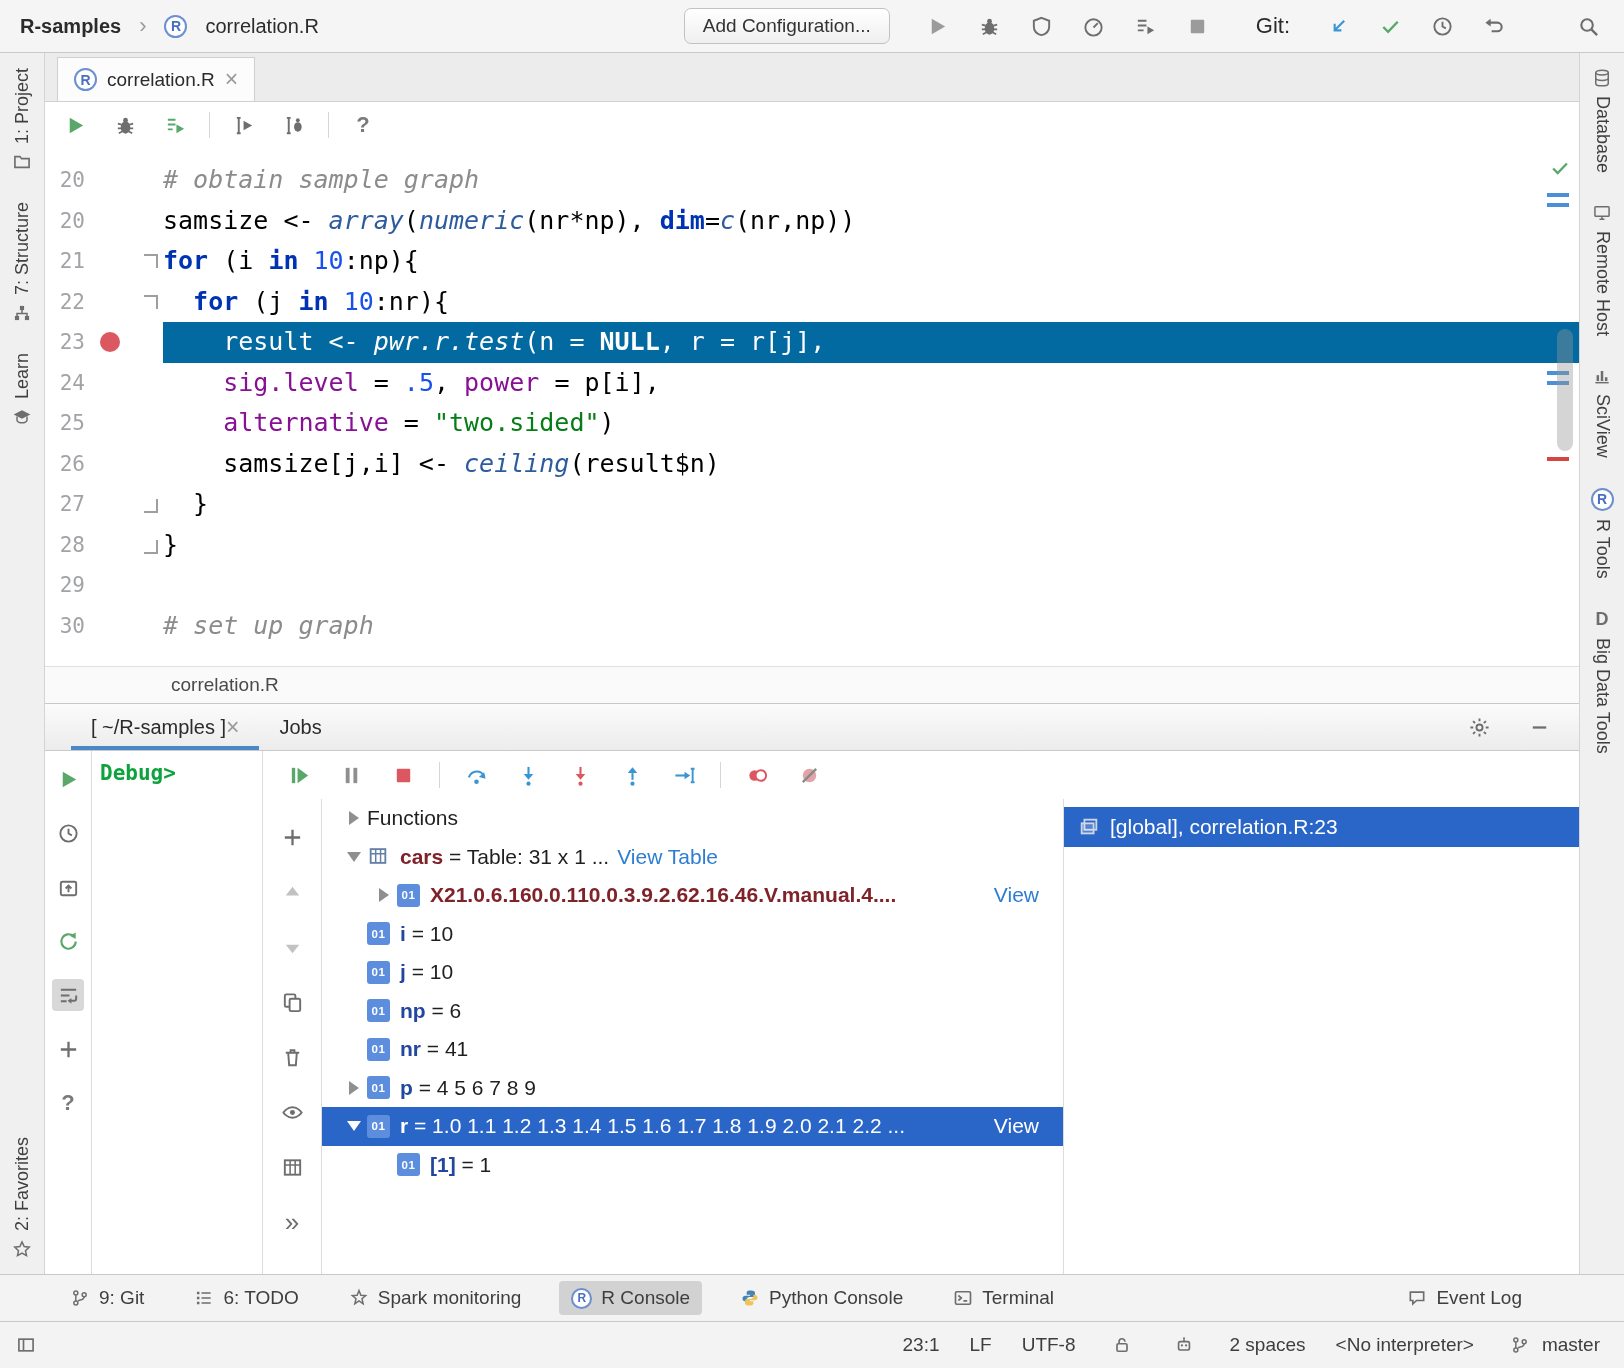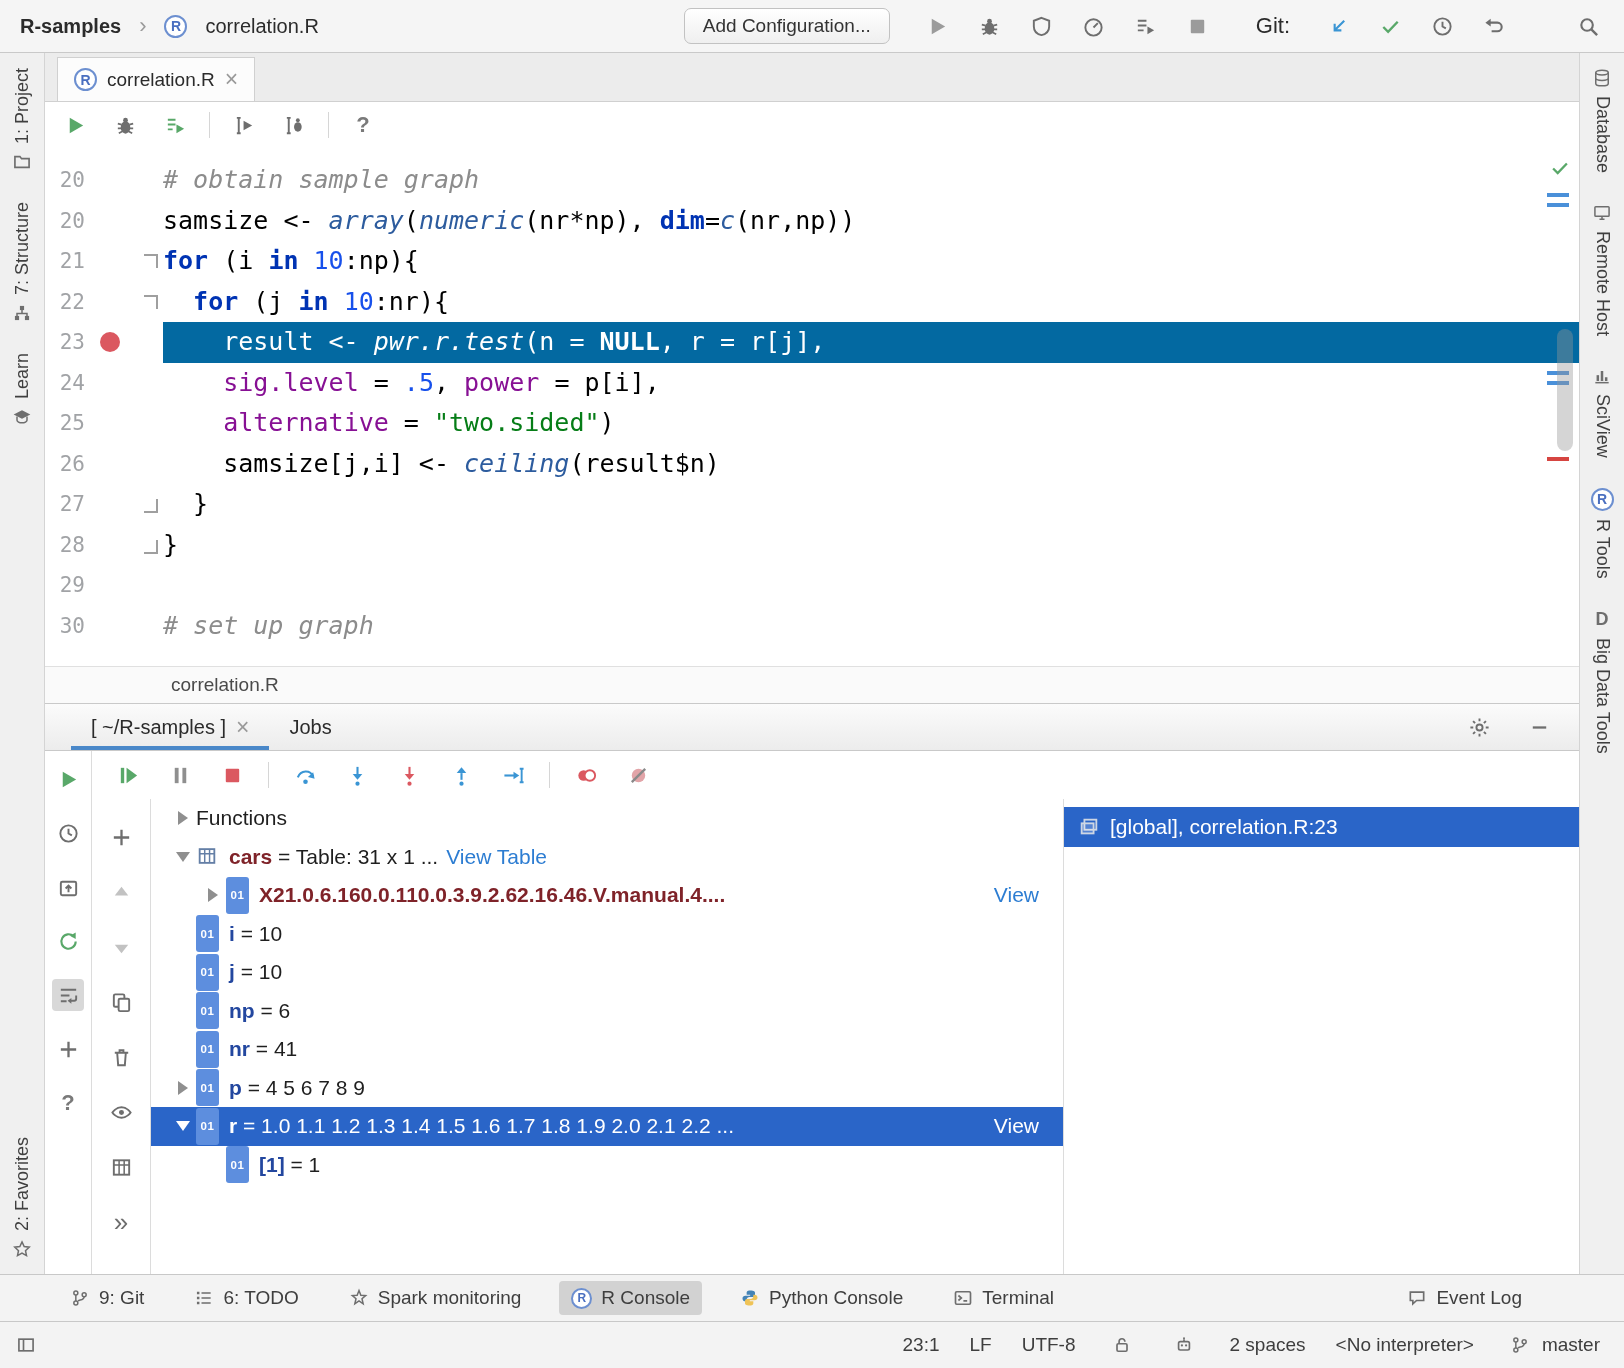--- a/index.html
+++ b/index.html
@@ -72,40 +72,40 @@
   .insp{position:absolute;top:8px;right:2px;color:#59a869;}
   .insp svg{width:22px;height:22px;}
   .mk{position:absolute;right:4px;width:22px;height:4px;}
   .mk.blue{background:#4a90d9;}
   .mk.red{background:#d64541;}
   .mthumb{position:absolute;right:0;top:180px;width:16px;height:122px;border-radius:8px;background:rgba(150,150,150,.40);}
   .bcbar{flex:0 0 36px;border-top:1px solid #e0e0e0;display:flex;align-items:center;padding-left:126px;font-size:19px;color:#4a4a4a;background:#fafafa;}
   
   .console-zone{flex:1;display:flex;flex-direction:column;border-top:1px solid #c9c9c9;min-height:0;}
   .ctabs{flex:0 0 46px;background:linear-gradient(#fbfbfb,#ececec);border-bottom:1px solid #c9c9c9;display:flex;align-items:center;padding-left:26px;}
-  .ctab{position:relative;height:46px;display:flex;align-items:center;gap:10px;padding:0 20px;font-size:20px;color:#2b2b2b;}
+  .ctab{position:relative;height:46px;display:flex;align-items:center;padding:0 20px;font-size:20px;color:#2b2b2b;}
   .ctab.active::after{content:"";position:absolute;left:0;right:0;bottom:0;height:4px;background:#4a88c9;}
   .ct-right{margin-left:auto;display:flex;gap:28px;padding-right:24px;}
   .console-body{flex:1;display:flex;min-height:0;background:#fff;}
   .dbg-strip{flex:0 0 46px;border-right:1px solid #dcdcdc;display:flex;flex-direction:column;align-items:center;gap:22px;padding-top:12px;}
   .dbg-console{flex:0 0 162px;border-right:1px solid #dcdcdc;padding:10px 0 0 8px;}
   .prompt{font-family:"DejaVu Sans Mono",monospace;font-weight:bold;font-size:21px;color:#0ca33c;}
   .dbg-main{flex:1;display:flex;flex-direction:column;min-width:0;}
   .dbg-toolbar{flex:0 0 48px;display:flex;align-items:center;gap:20px;padding-left:20px;}
   .dbg-content{flex:1;display:flex;min-height:0;}
   .watch-strip{flex:0 0 58px;border-right:1px solid #dcdcdc;display:flex;flex-direction:column;align-items:center;gap:23px;padding-top:22px;}
   .vars{flex:1;overflow:hidden;min-width:0;}
   .vrow{height:38.5px;display:flex;align-items:center;font-size:21px;color:#1f1f1f;white-space:pre;}
   .vrow.sel{background:#2a65c8;}
   .vrow.clipped{margin-top:-15px;}
   .arr{flex:0 0 27px;width:27px;display:flex;justify-content:center;}
   .arr.right::before{content:"";border-left:10px solid #8f8f8f;border-top:7px solid transparent;border-bottom:7px solid transparent;}
   .arr.down::before{content:"";border-top:10px solid #8f8f8f;border-left:7px solid transparent;border-right:7px solid transparent;}
   .vrow.sel .arr.down::before{border-top-color:#fff;}
-  .vbadge{flex:0 0 23px;width:23px;height:37px;border-radius:3px;background:#5d8ede;color:#fff;font-size:11.5px;font-weight:bold;display:flex;align-items:center;justify-content:center;margin-right:10px;letter-spacing:.5px;}
+  .vbadge{flex:0 0 23px;width:23px;height:23px;border-radius:3px;background:#5d8ede;color:#fff;font-size:11.5px;font-weight:bold;display:flex;align-items:center;justify-content:center;margin-right:10px;letter-spacing:.5px;}
   .vticon{width:23px;height:23px;margin-right:10px;color:#647fa6;}
   .vticon svg{width:22px;height:22px;}
   .vname{font-weight:bold;color:#23479f;}
   .vname.maroon{color:#7f2329;}
   .vval{color:#1f1f1f;}
   .vlink{color:#2d7dd2;margin-left:8px;}
   .vlink.vright{margin-left:auto;margin-right:24px;}
   .vrow.sel .vname,.vrow.sel .vval,.vrow.sel .vlink{color:#fff;}
   .frames{flex:0 0 515px;border-left:1px solid #dcdcdc;padding-top:8px;}
   .frow{height:40px;display:flex;align-items:center;gap:10px;padding-left:14px;font-size:21px;color:#1f1f1f;}
@@ -395,20 +395,23 @@
               </span>
               <span class="tbtn" data-name="add-icon">
                 <svg viewBox="0 0 24 24">
                   <path d="M12 4v16M4 12h16" stroke="currentColor" stroke-width="2.4"></path>
                 </svg>
               </span>
               <span class="tbtn" data-name="help-icon">
                 <span class="qmark">?</span>
               </span>
             </div>
+          <div class="dbg-console" data-name="console-output">
+            <span class="prompt" data-name="debug-prompt">Debug&gt;</span>
+          </div>
           <div class="dbg-main">
             <div class="dbg-toolbar" id="dbg-toolbar" data-name="debugger-toolbar">
                 <span class="tbtn" data-name="resume-icon">
                   <svg viewBox="0 0 24 24">
                     <rect x="4" y="4" width="3.5" height="16" fill="currentColor"></rect>
                     <polygon points="10,4 21,12 10,20" fill="currentColor"></polygon>
                   </svg>
                 </span>
                 <span class="tbtn" data-name="pause-icon">
                   <svg viewBox="0 0 24 24">

